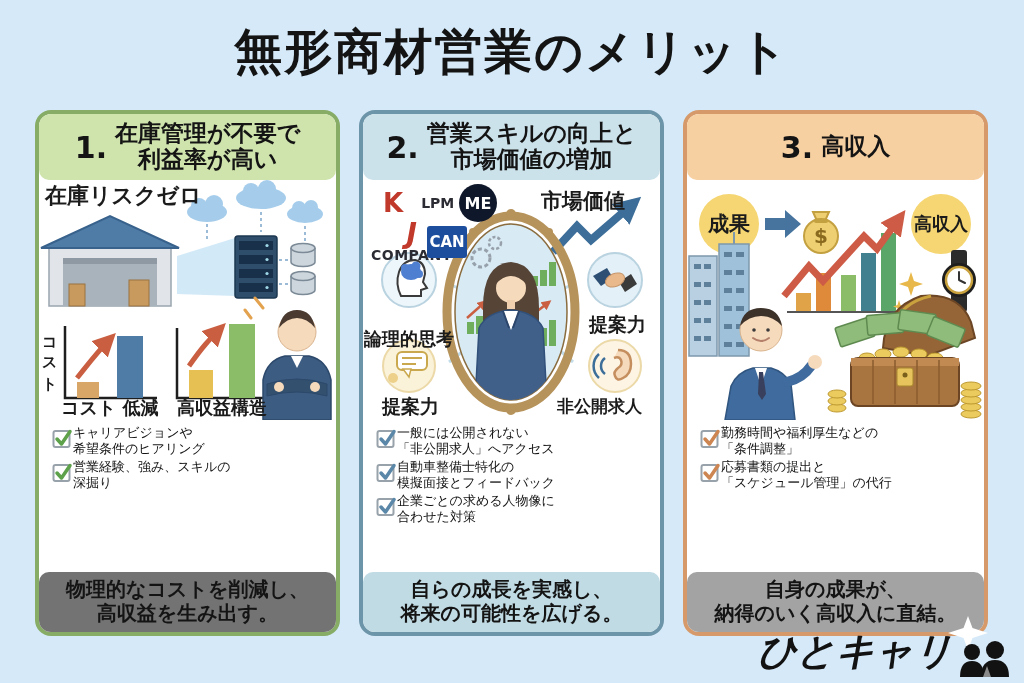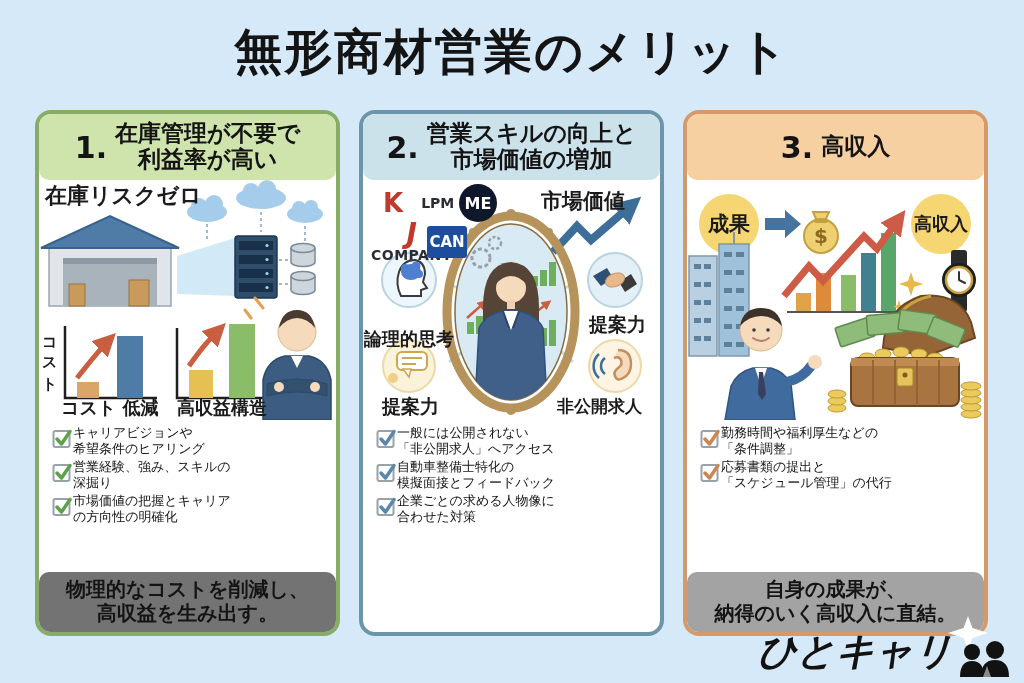--- a/index.html
+++ b/index.html
@@ -175,28 +175,20 @@
 希望条件のヒアリング</span>
         </div>
         <div class="check-item">
           <svg width="22" height="22" viewBox="0 0 22 22">
               <rect x="2.5" y="4" width="16" height="16" rx="2" fill="#fff" stroke="#98a2aa" stroke-width="2"></rect>
               <path class="tick" d="M6 12 L10.5 17 L19 4.5"></path>
             </svg>
           <span class="check-text">営業経験、強み、スキルの
 深掘り</span>
         </div>
-        <div class="check-item">
-          <svg width="22" height="22" viewBox="0 0 22 22">
-              <rect x="2.5" y="4" width="16" height="16" rx="2" fill="#fff" stroke="#98a2aa" stroke-width="2"></rect>
-              <path class="tick" d="M6 12 L10.5 17 L19 4.5"></path>
-            </svg>
-          <span class="check-text">市場価値の把握とキャリア
-の方向性の明確化</span>
-        </div>
       </div>
       <div class="card-footer">物理的なコストを削減し、
 高収益を生み出す。</div>
     </div>
 
     <div class="card card1">
       <div class="card-header">
         <span class="card-num">2.</span>
         <span class="card-heading">営業スキルの向上と
 市場価値の増加</span>
@@ -315,20 +307,22 @@
         </div>
         <div class="check-item">
           <svg width="22" height="22" viewBox="0 0 22 22">
               <rect x="2.5" y="4" width="16" height="16" rx="2" fill="#fff" stroke="#98a2aa" stroke-width="2"></rect>
               <path class="tick" d="M6 12 L10.5 17 L19 4.5"></path>
             </svg>
           <span class="check-text">企業ごとの求める人物像に
 合わせた対策</span>
         </div>
       </div>
+      <div class="card-footer">自らの成長を実感し、
+将来の可能性を広げる。</div>
     </div>
 
     <div class="card card2">
       <div class="card-header">
         <span class="card-num">3.</span>
         <span class="card-heading">高収入</span>
       </div>
       <div class="illus">
         <svg class="art" width="297" height="240" viewBox="0 0 297 240">
           <defs>

